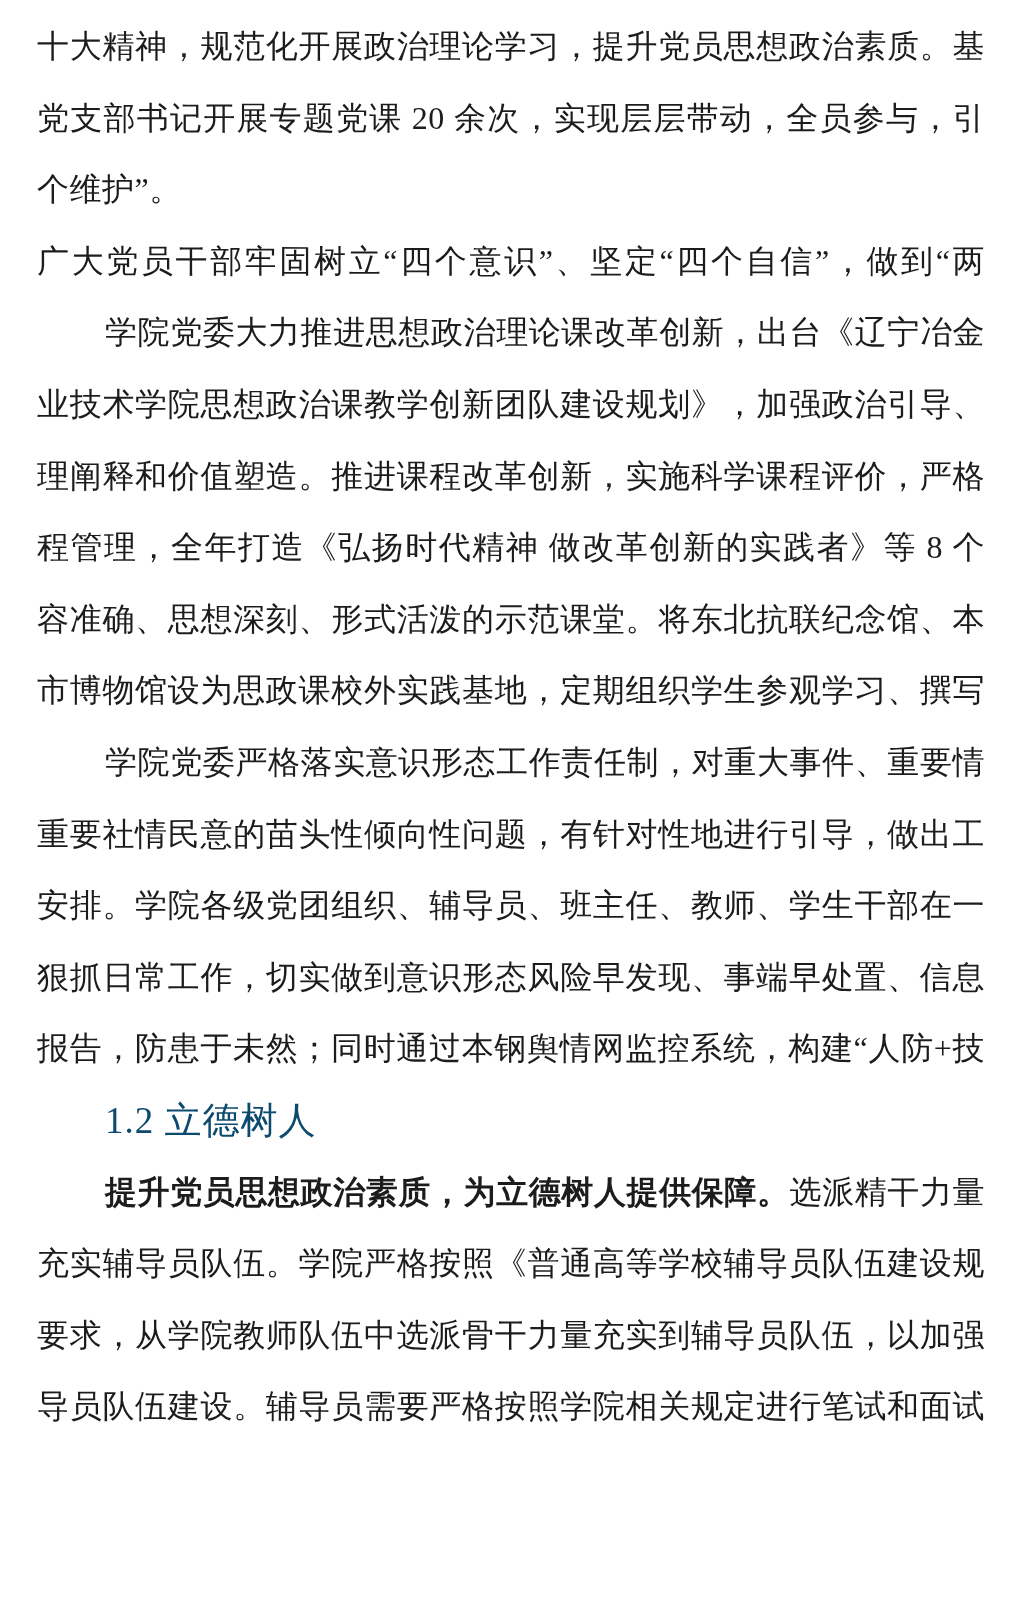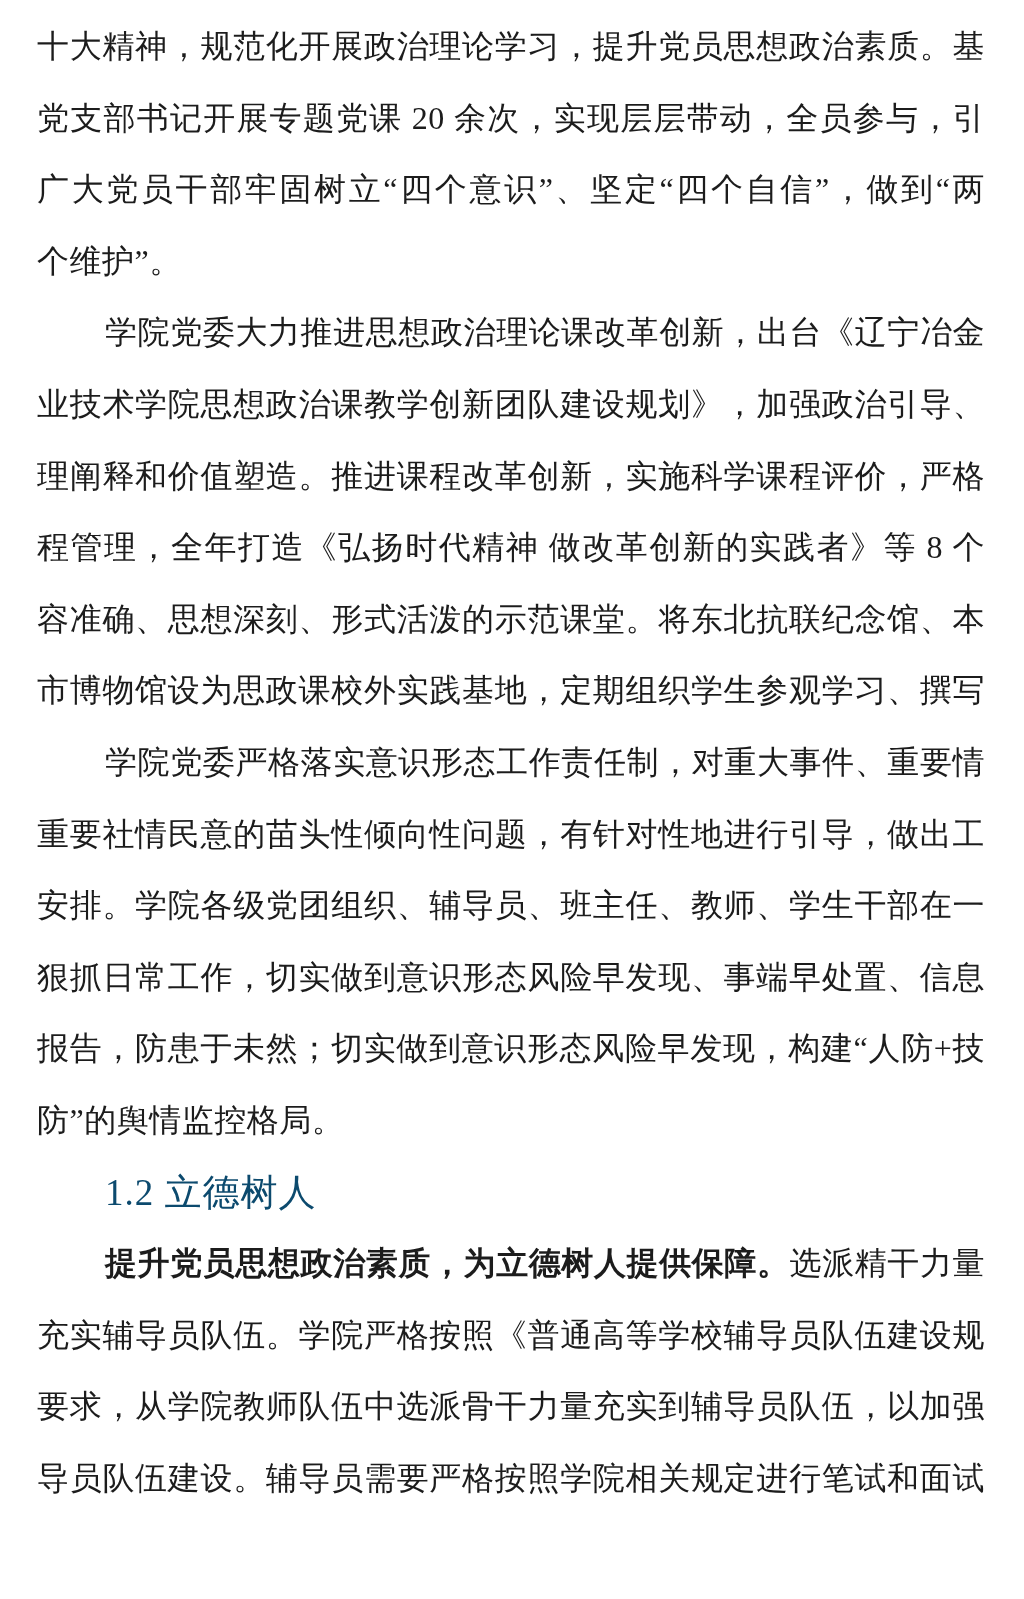--- a/index.html
+++ b/index.html
@@ -49,32 +49,31 @@
   .bold {
     font-weight: bold;
   }
 </style>
 </head>
 <body>
 
 <main id="page">
     <div class="line fill">十大精神，规范化开展政治理论学习，提升党员思想政治素质。基层</div>
     <div class="line fill">党支部书记开展专题党课 20 余次，实现层层带动，全员参与，引导</div>
+    <div class="line short">个维护”。</div>
     <div class="line fill">广大党员干部牢固树立“四个意识”、坚定“四个自信”，做到“两</div>
-    <div class="line short">个维护”。</div>
     <div class="line fill indent">学院党委大力推进思想政治理论课改革创新，出台《辽宁冶金职</div>
     <div class="line fill">业技术学院思想政治课教学创新团队建设规划》，加强政治引导、学</div>
     <div class="line fill">理阐释和价值塑造。推进课程改革创新，实施科学课程评价，严格课</div>
     <div class="line fill">程管理，全年打造《弘扬时代精神 做改革创新的实践者》等 8 个内</div>
     <div class="line fill">容准确、思想深刻、形式活泼的示范课堂。将东北抗联纪念馆、本溪</div>
     <div class="line fill">市博物馆设为思政课校外实践基地，定期组织学生参观学习、撰写实</div>
     <div class="line fill indent">学院党委严格落实意识形态工作责任制，对重大事件、重要情况、</div>
     <div class="line fill">重要社情民意的苗头性倾向性问题，有针对性地进行引导，做出工作</div>
     <div class="line fill">安排。学院各级党团组织、辅导员、班主任、教师、学生干部在一线，</div>
     <div class="line fill">狠抓日常工作，切实做到意识形态风险早发现、事端早处置、信息早</div>
-    <div class="line fill">报告，防患于未然；切实做到意识形态风险早发现，构建“人防+技</div>
-    <div class="line short">防”的舆情监控格局。</div>
+    <div class="line fill">报告，防患于未然；同时通过本钢舆情网监控系统，构建“人防+技</div>
     <div class="heading">1.2 立德树人</div>
     <div class="line fill indent"><span class="bold">提升党员思想政治素质，为立德树人提供保障。</span><span class="">选派精干力量</span></div>
     <div class="line fill">充实辅导员队伍。学院严格按照《普通高等学校辅导员队伍建设规定》</div>
     <div class="line fill">要求，从学院教师队伍中选派骨干力量充实到辅导员队伍，以加强辅</div>
     <div class="line fill">导员队伍建设。辅导员需要严格按照学院相关规定进行笔试和面试竞</div>
   </main>
 
 </body></html>

